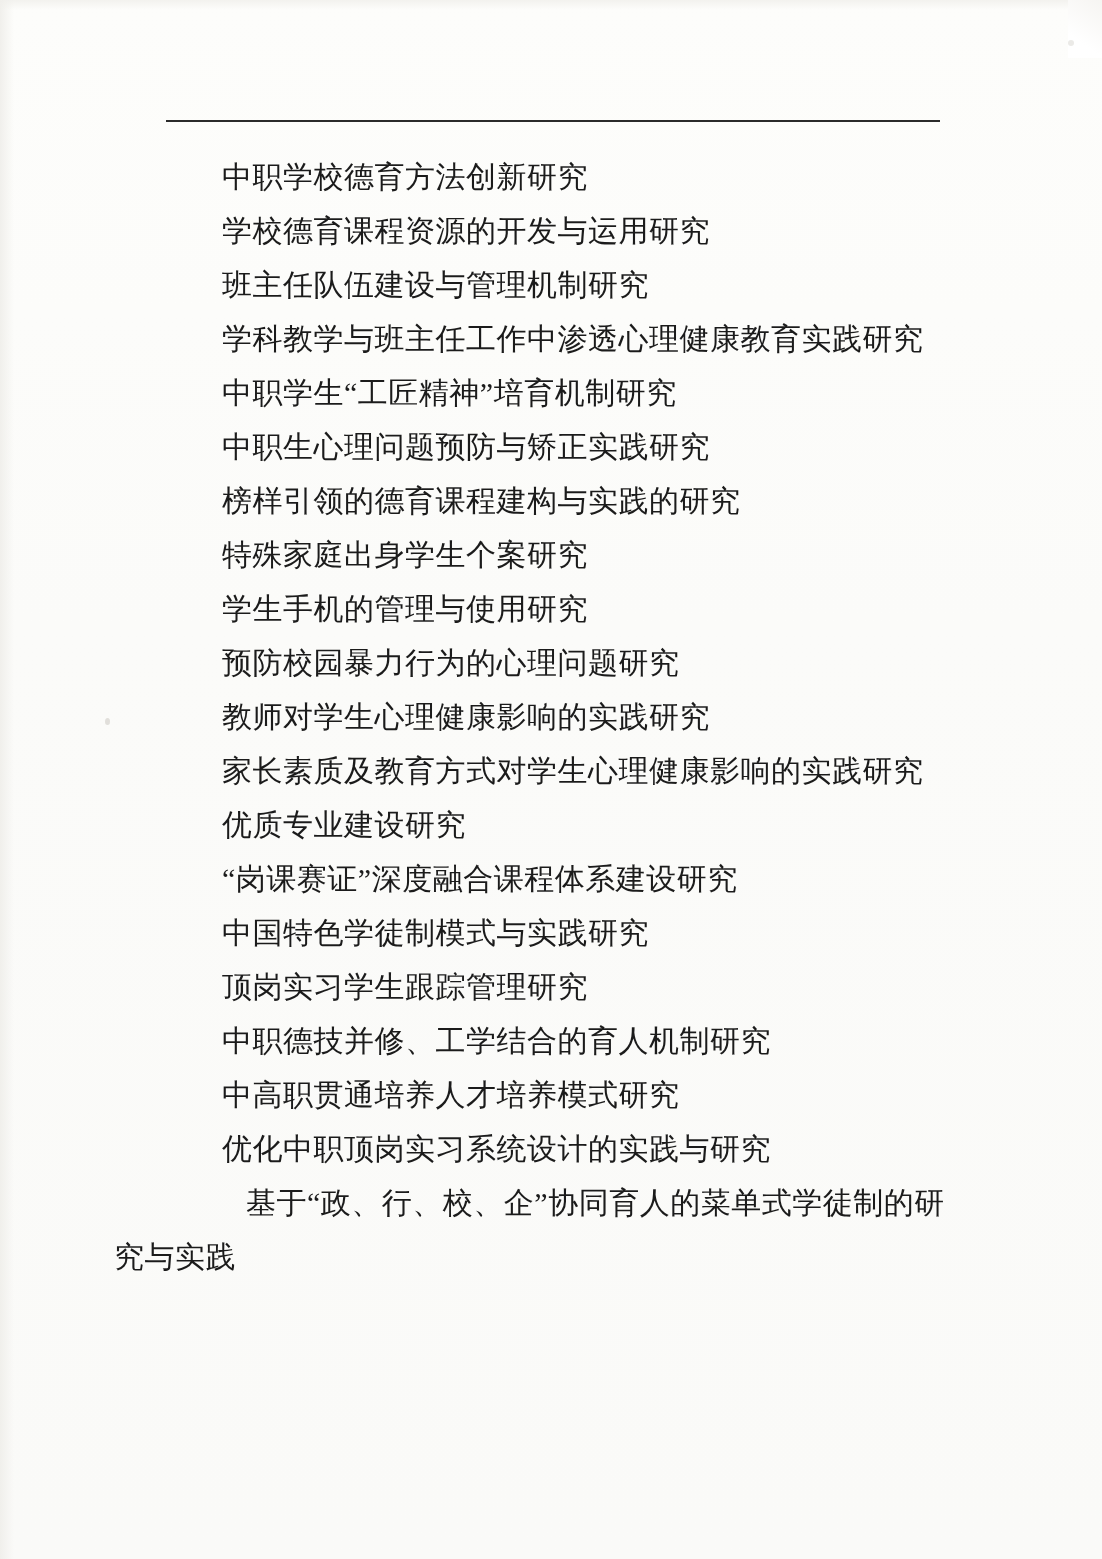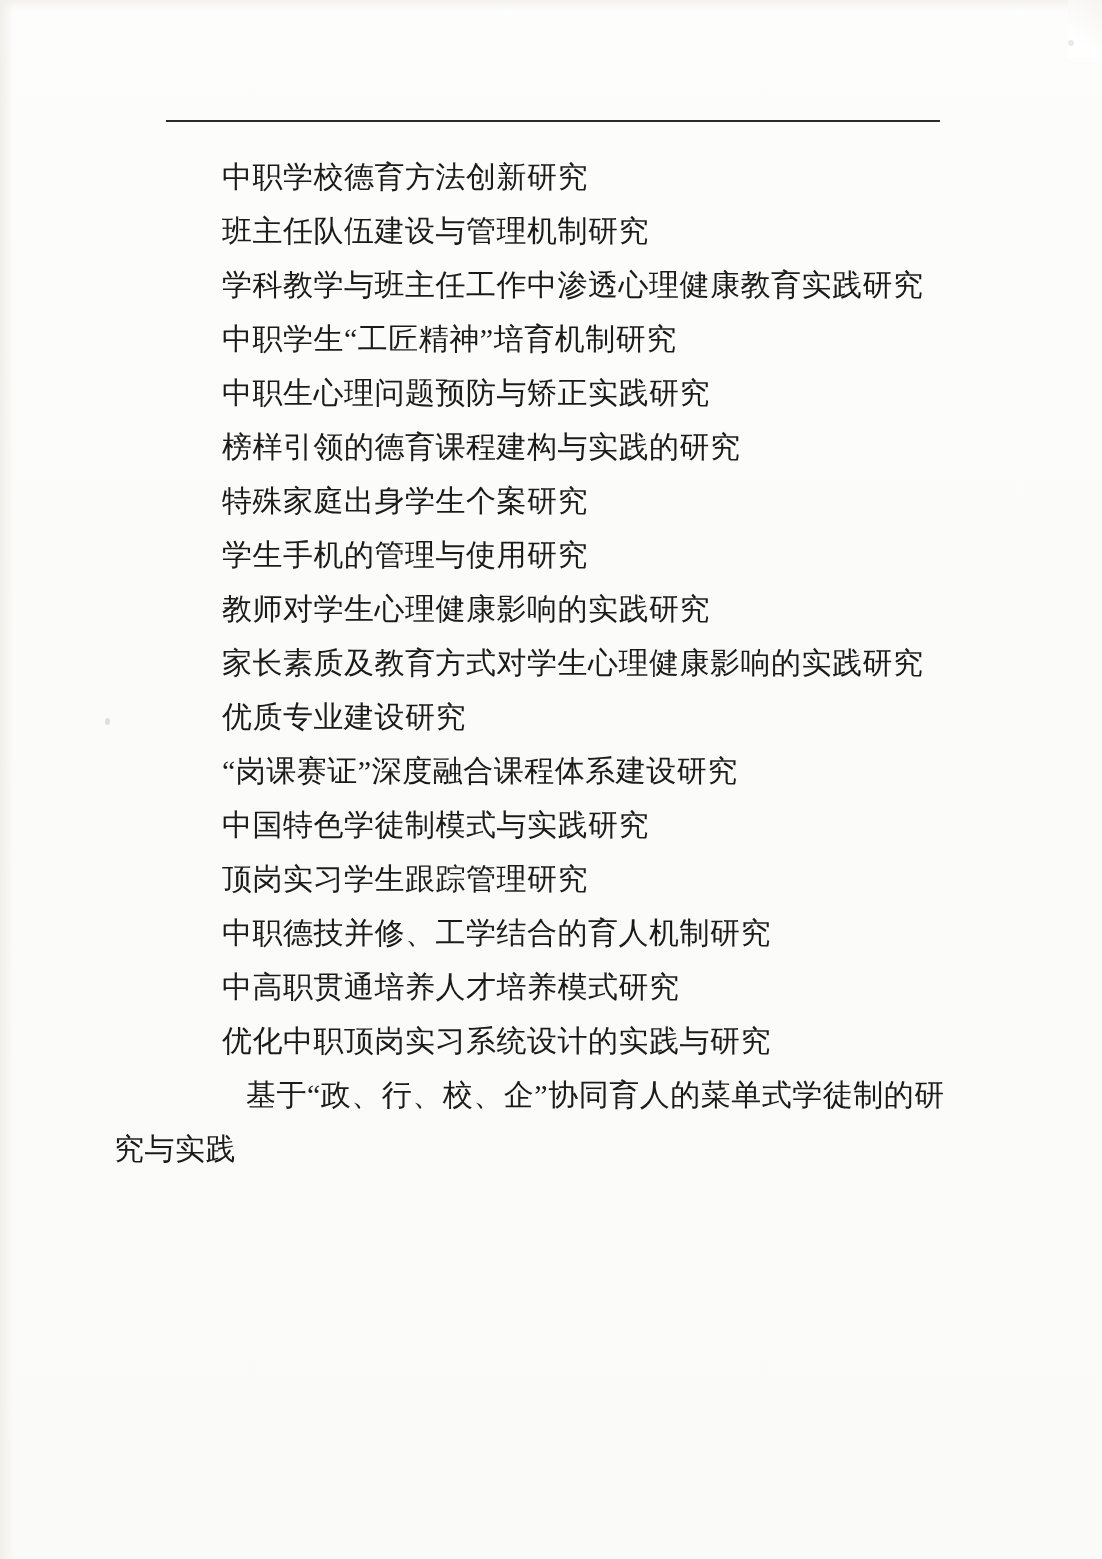--- a/index.html
+++ b/index.html
@@ -109,27 +109,29 @@
 <div class="scan-edge-top"></div>
 <div class="corner-mark"></div>
 
 <div class="speck" style="left:105px; top:718px; width:5px; height:7px;"></div>
 <div class="speck" style="left:1068px; top:40px; width:6px; height:6px; opacity:.5;"></div>
 
 <div class="content">
   <div class="header-rule"></div>
   <div class="body-block">
     <div class="line flush">中职学校德育方法创新研究</div>
+    <div class="line flush">学校德育课程资源的开发与运用研究</div>
     <div class="line flush">班主任队伍建设与管理机制研究</div>
     <div class="line flush">学科教学与班主任工作中渗透心理健康教育实践研究</div>
     <div class="line flush">中职学生“工匠精神”培育机制研究</div>
     <div class="line flush">中职生心理问题预防与矫正实践研究</div>
     <div class="line flush">榜样引领的德育课程建构与实践的研究</div>
     <div class="line flush">特殊家庭出身学生个案研究</div>
     <div class="line flush">学生手机的管理与使用研究</div>
+    <div class="line flush">预防校园暴力行为的心理问题研究</div>
     <div class="line flush">教师对学生心理健康影响的实践研究</div>
     <div class="line flush">家长素质及教育方式对学生心理健康影响的实践研究</div>
     <div class="line flush">优质专业建设研究</div>
     <div class="line flush">“岗课赛证”深度融合课程体系建设研究</div>
     <div class="line flush">中国特色学徒制模式与实践研究</div>
     <div class="line flush">顶岗实习学生跟踪管理研究</div>
     <div class="line flush">中职德技并修、工学结合的育人机制研究</div>
     <div class="line flush">中高职贯通培养人才培养模式研究</div>
     <div class="line flush">优化中职顶岗实习系统设计的实践与研究</div>
     <div class="line hang">基于“政、行、校、企”协同育人的菜单式学徒制的研</div>

